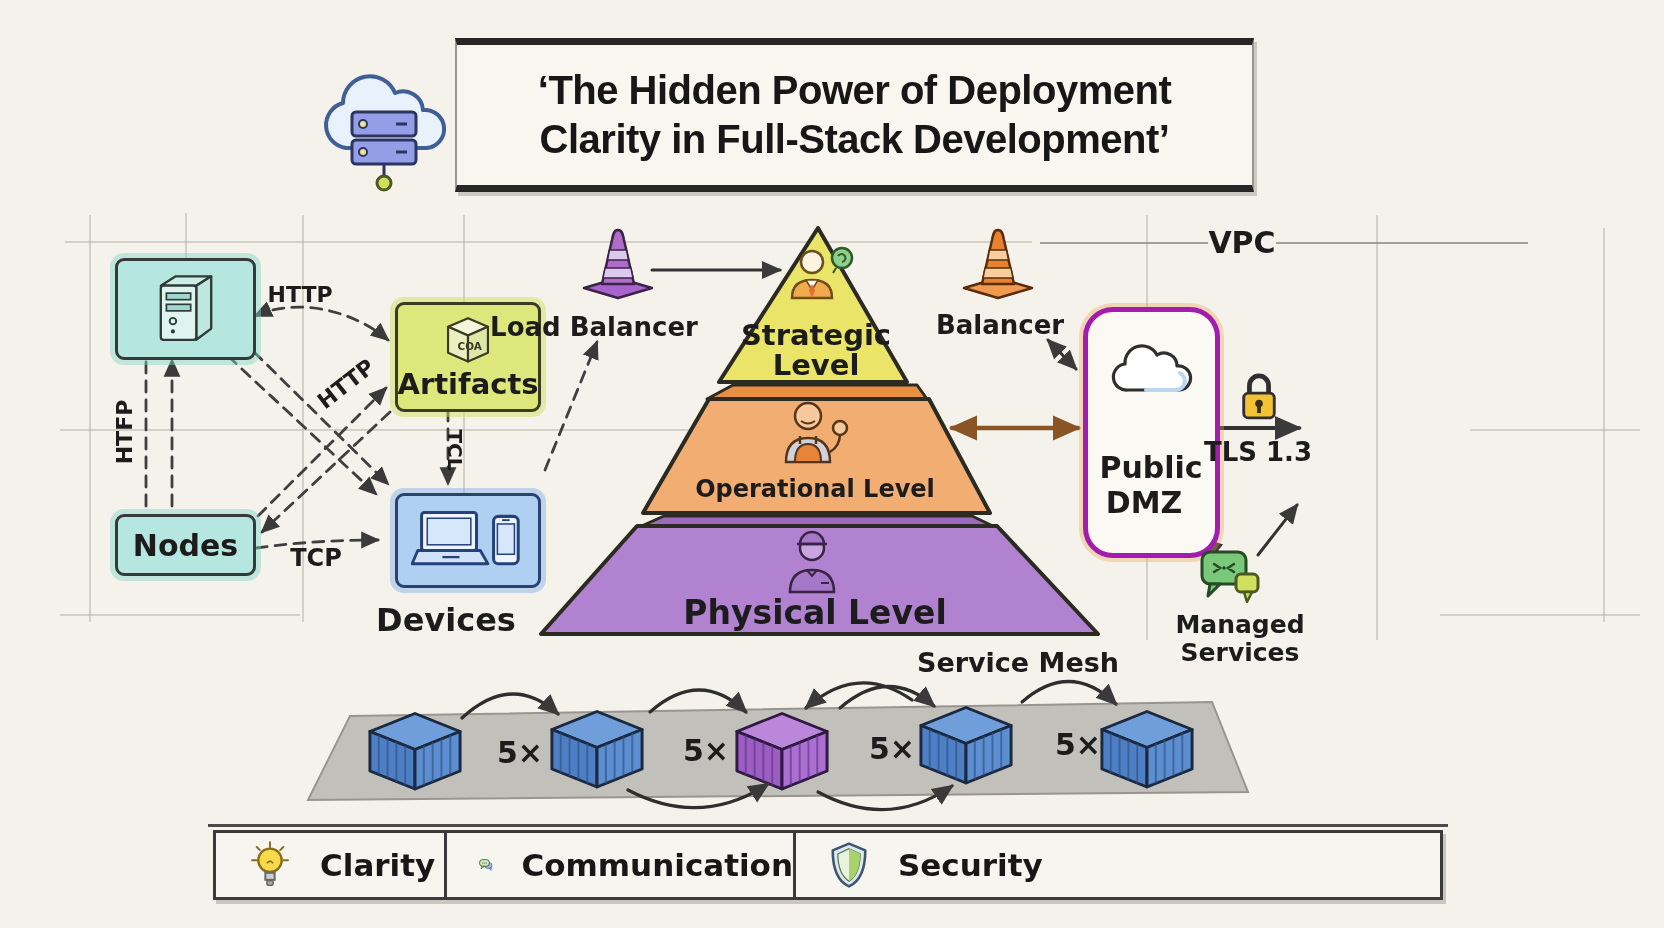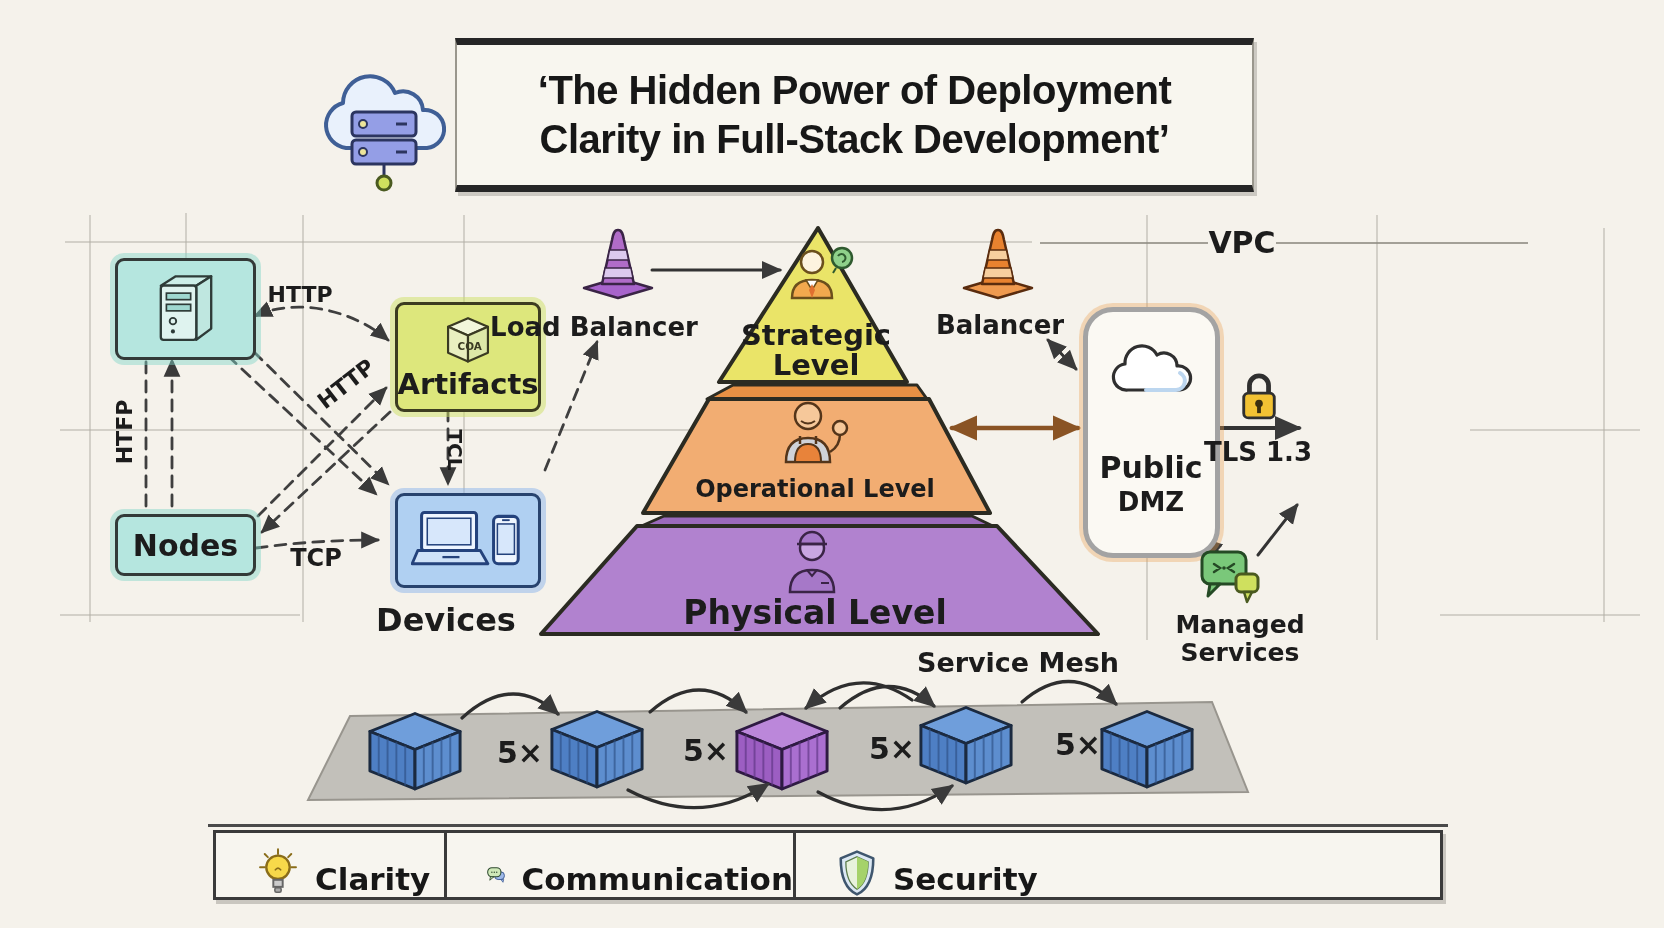--- a/index.html
+++ b/index.html
@@ -22,38 +22,38 @@
   .cube-purple{--ctop:#bb87da;--cleft:#9c5ec2;--cright:#aa6fd0;--crib:#5e3584;--cstroke:#2e1a42;}
   .cube-green{--ctop:#b9e0a8;--cleft:#8cc484;--cright:#9ed197;--crib:#46703f;--cstroke:#1f3d20;}
   .cone-purple{--cmain:#b06cc8;--cband:#dcc9ee;--cbase:#a864cc;--cnstroke:#3a2446;}
   .cone-orange{--cmain:#e8822f;--cband:#f7cf9e;--cbase:#ef9a4f;--cnstroke:#5a2c0e;}
   
   .node-box{position:absolute;border:3px solid #333a38;border-radius:9px;
     display:flex;align-items:center;justify-content:center;}
   .teal{background:#b5e6df;box-shadow:0 0 0 5px rgba(128,212,200,.45);}
   .greenbox{background:#dde77c;border-color:#3c3c20;box-shadow:0 0 0 5px rgba(205,224,100,.5);}
   .bluebox{background:#b0d0f2;border-color:#28436e;box-shadow:0 0 0 5px rgba(140,180,235,.5);}
-  .dmz{position:absolute;background:#fbf9f3;border:5px solid #a3a3a3;border-radius:30px;
+  .dmz{position:absolute;background:#fbf9f3;border:5px solid #a21caf;border-radius:30px;
     box-shadow:0 0 0 4px rgba(235,160,80,.35);}
   .subnet{position:absolute;background:#8fce8b;border:4px solid #243c22;border-radius:32px;
     box-shadow:0 0 0 7px rgba(120,200,110,.45);}
   
   .banner{position:absolute;left:455px;top:38px;width:795px;height:140px;
     background:#f8f6ef;border-top:7px solid #262626;border-bottom:7px solid #262626;
     border-left:2px solid #9a978d;border-right:2px solid #9a978d;
     box-shadow:3px 4px 0 rgba(130,127,118,.35);
     display:flex;flex-direction:column;align-items:center;justify-content:center;}
   .banner .t{font-family:"Liberation Sans",sans-serif;font-weight:700;font-size:40px;
     line-height:1.22;color:#171717;letter-spacing:-.5px;white-space:nowrap;}
   
   .benefits{position:absolute;left:213px;top:830px;width:1224px;height:64px;
     background:#f7f5ef;border:3px solid #3a3a3a;display:flex;
     box-shadow:3px 4px 0 rgba(120,118,110,.35);}
   .benefits::before{content:"";position:absolute;left:-8px;top:-9px;width:1240px;height:3px;background:#4a4a4a;}
-  .bcell{display:flex;align-items:flex-end;gap:15px;padding-left:40px;box-sizing:border-box;}
+  .bcell{display:flex;align-items:center;gap:28px;padding-left:32px;box-sizing:border-box;}
   .bcell+.bcell{border-left:3px solid #3a3a3a;}
   .bcell .bl{font-size:31px;font-weight:600;color:#171717;}
 </style>
 </head>
 <body>
 
 <div class="canvas">
 
   <svg class="abs" style="left:0;top:0;" width="1664" height="928" viewBox="0 0 1664 928">
     <defs>
@@ -250,21 +250,21 @@
   <div class="lbl" style="left:1000px;top:325px;font-size:26px;">Balancer</div>
 
   <div class="lbl" style="left:1242px;top:242px;font-size:30px;">VPC</div>
 
   <div class="dmz" style="left:1083px;top:307px;width:127px;height:241px;">
     <svg class="abs" style="left:18px;top:26px;" width="90" height="62" viewBox="0 0 90 62">
       <path d="M22,52 a13,13 0 0 1 -3,-26 a17,17 0 0 1 32,-9 a13,13 0 0 1 20,11 a11,11 0 0 1 3,24 z" fill="#ffffff" stroke="#2f2f2f" stroke-width="3.2" stroke-linejoin="round"></path>
       <path d="M40,52 h30 a9,9 0 0 0 4,-17" fill="none" stroke="#bcd6ef" stroke-width="4" stroke-linecap="round"></path>
     </svg>
     <div class="lbl" style="left:63px;top:155px;font-size:30px;">Public</div>
-    <div class="lbl" style="left:63px;top:190px;font-size:26px;">DMZ</div>
+    <div class="lbl" style="left:56px;top:190px;font-size:30px;">DMZ</div>
   </div>
 
   <svg class="abs" style="left:1238px;top:368px;" width="42" height="54" viewBox="0 0 44 56">
     <path d="M12,26 v-8 a10,10 0 0 1 20,0 v8" fill="none" stroke="#2f2f2f" stroke-width="5"></path>
     <rect x="6" y="26" width="32" height="26" rx="5" fill="#f2c233" stroke="#2f2f2f" stroke-width="3"></rect>
     <circle cx="22" cy="37" r="4" fill="#3a2f10"></circle>
     <rect x="20" y="39" width="4" height="8" fill="#3a2f10"></rect>
   </svg>
   <div class="lbl" style="left:1258px;top:452px;font-size:26px;">TLS 1.3</div>
 

